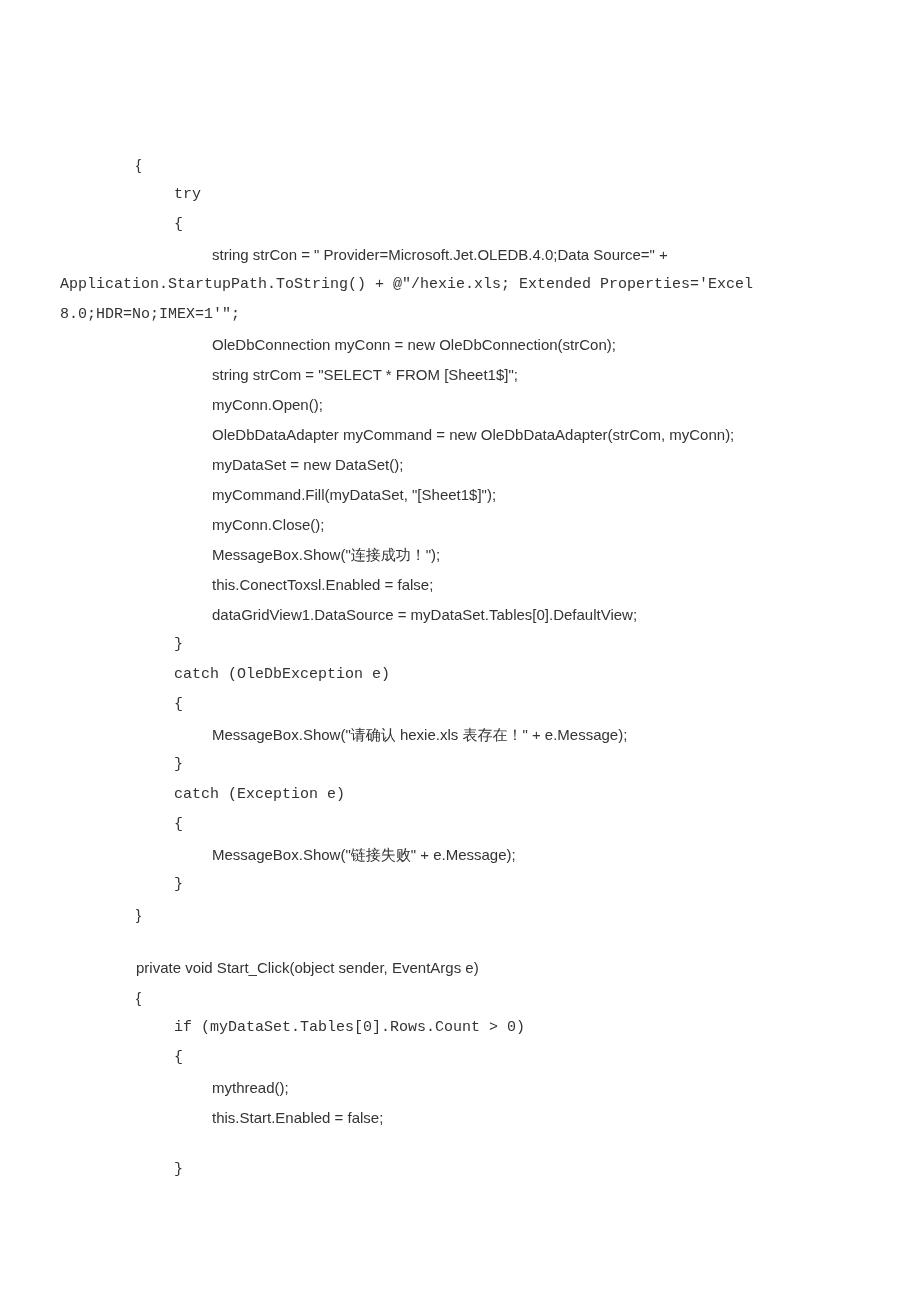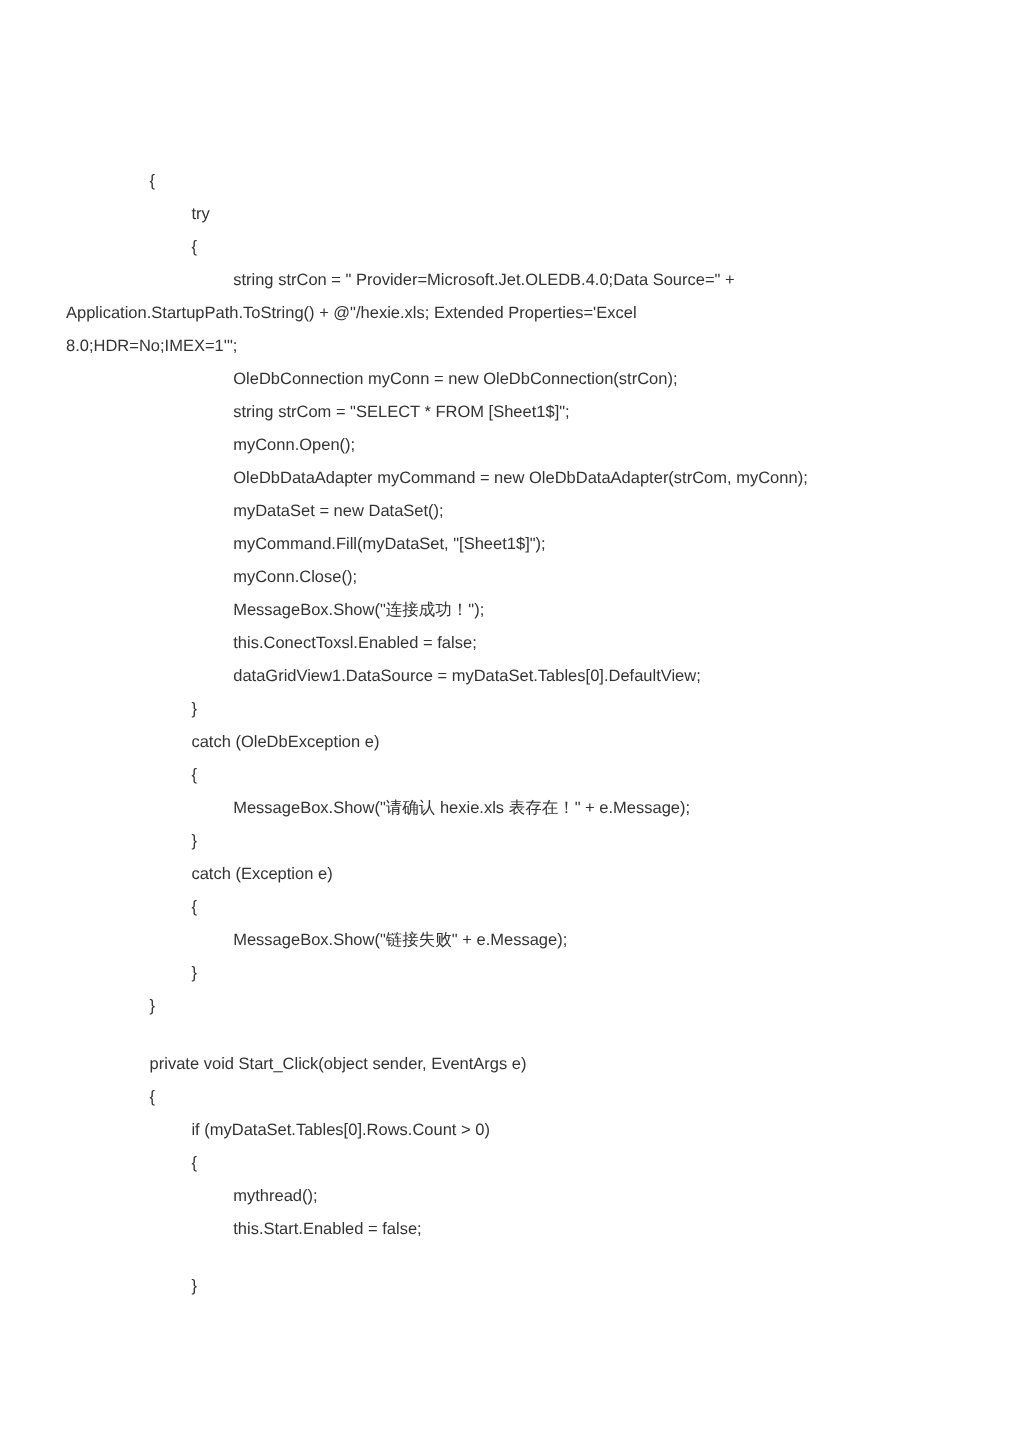--- a/index.html
+++ b/index.html
@@ -8,23 +8,23 @@
       color: #333;
       background: #fff;
       margin: 0;
       padding: 120px 60px 60px 60px;
       line-height: 2.0;
     }
     .code-block {
       white-space: pre-wrap;
       word-wrap: break-word;
     }
-    .indent-0 { padding-left: 0; }
+    .indent-0 { padding-left: 0; font-family: Liberation Mono, monospace; }
     .indent-2 { padding-left: 76px; }
-    .indent-3 { padding-left: 114px; }
+    .indent-3 { padding-left: 114px; font-family: Liberation Mono, monospace; }
     .indent-4 { padding-left: 152px; }
     .line {
       display: block;
     }
     .blank {
       height: 1.5em;
     }
   </style>
 </head>
 <body>

